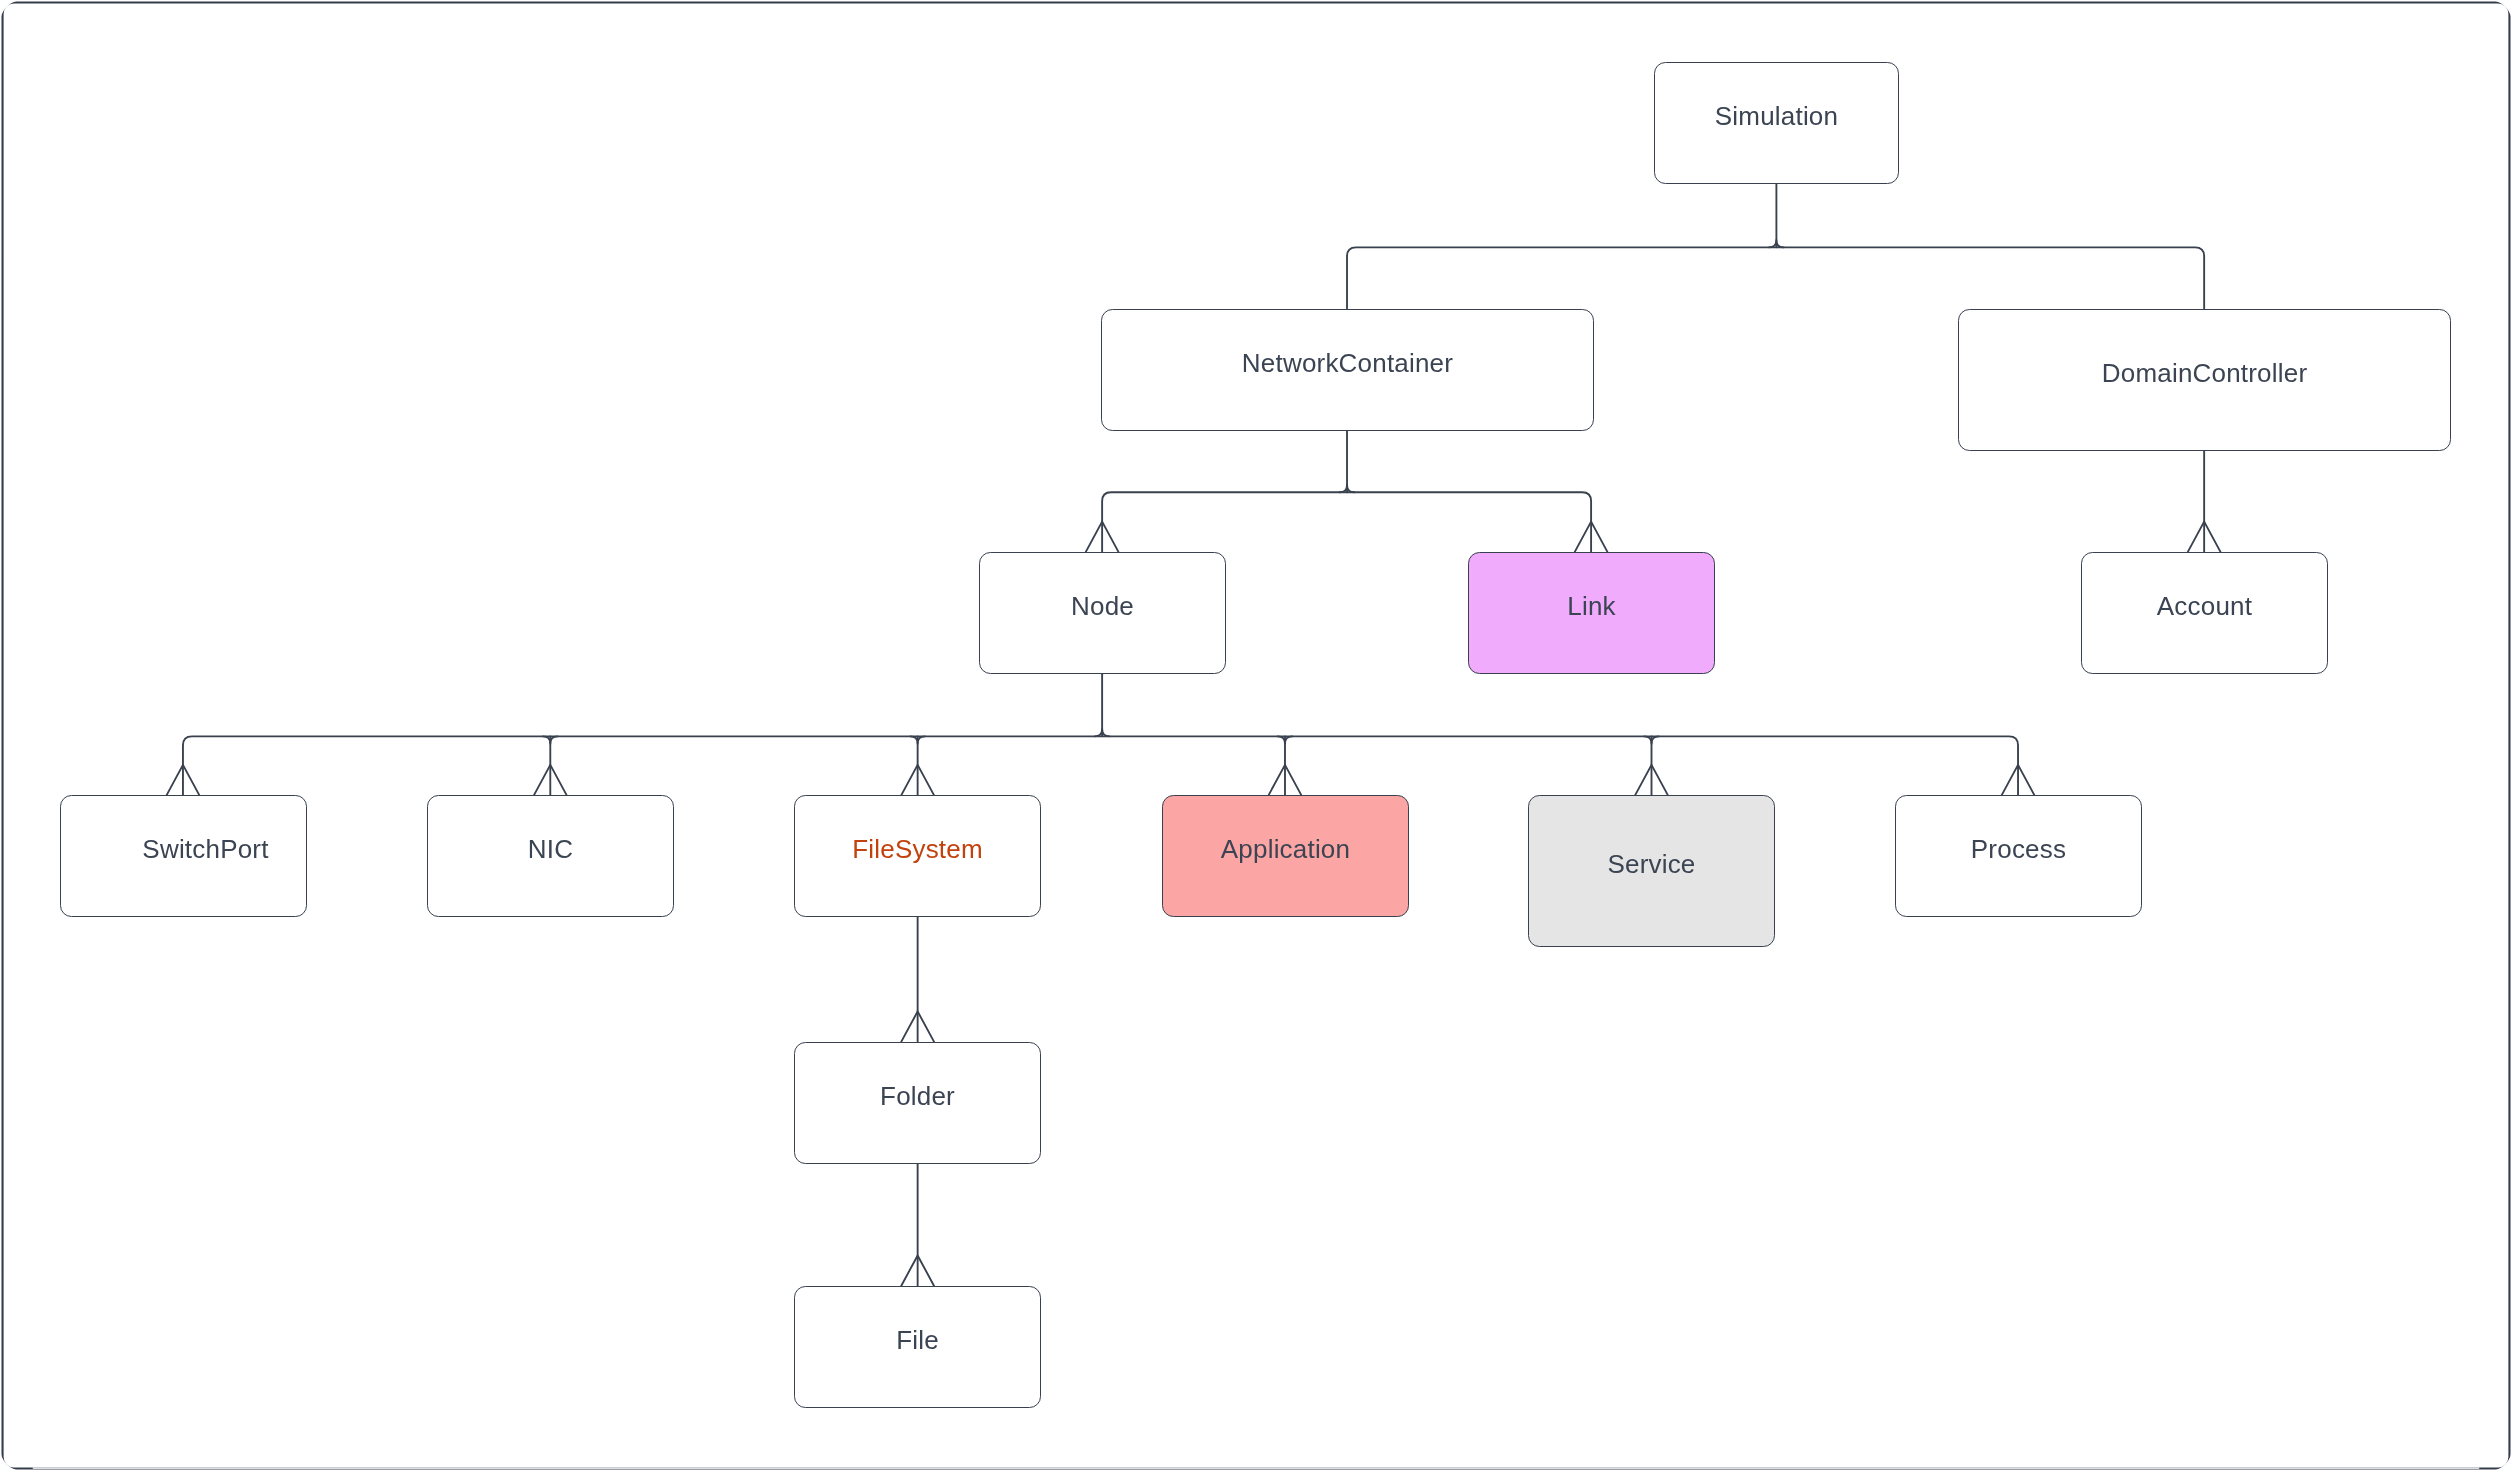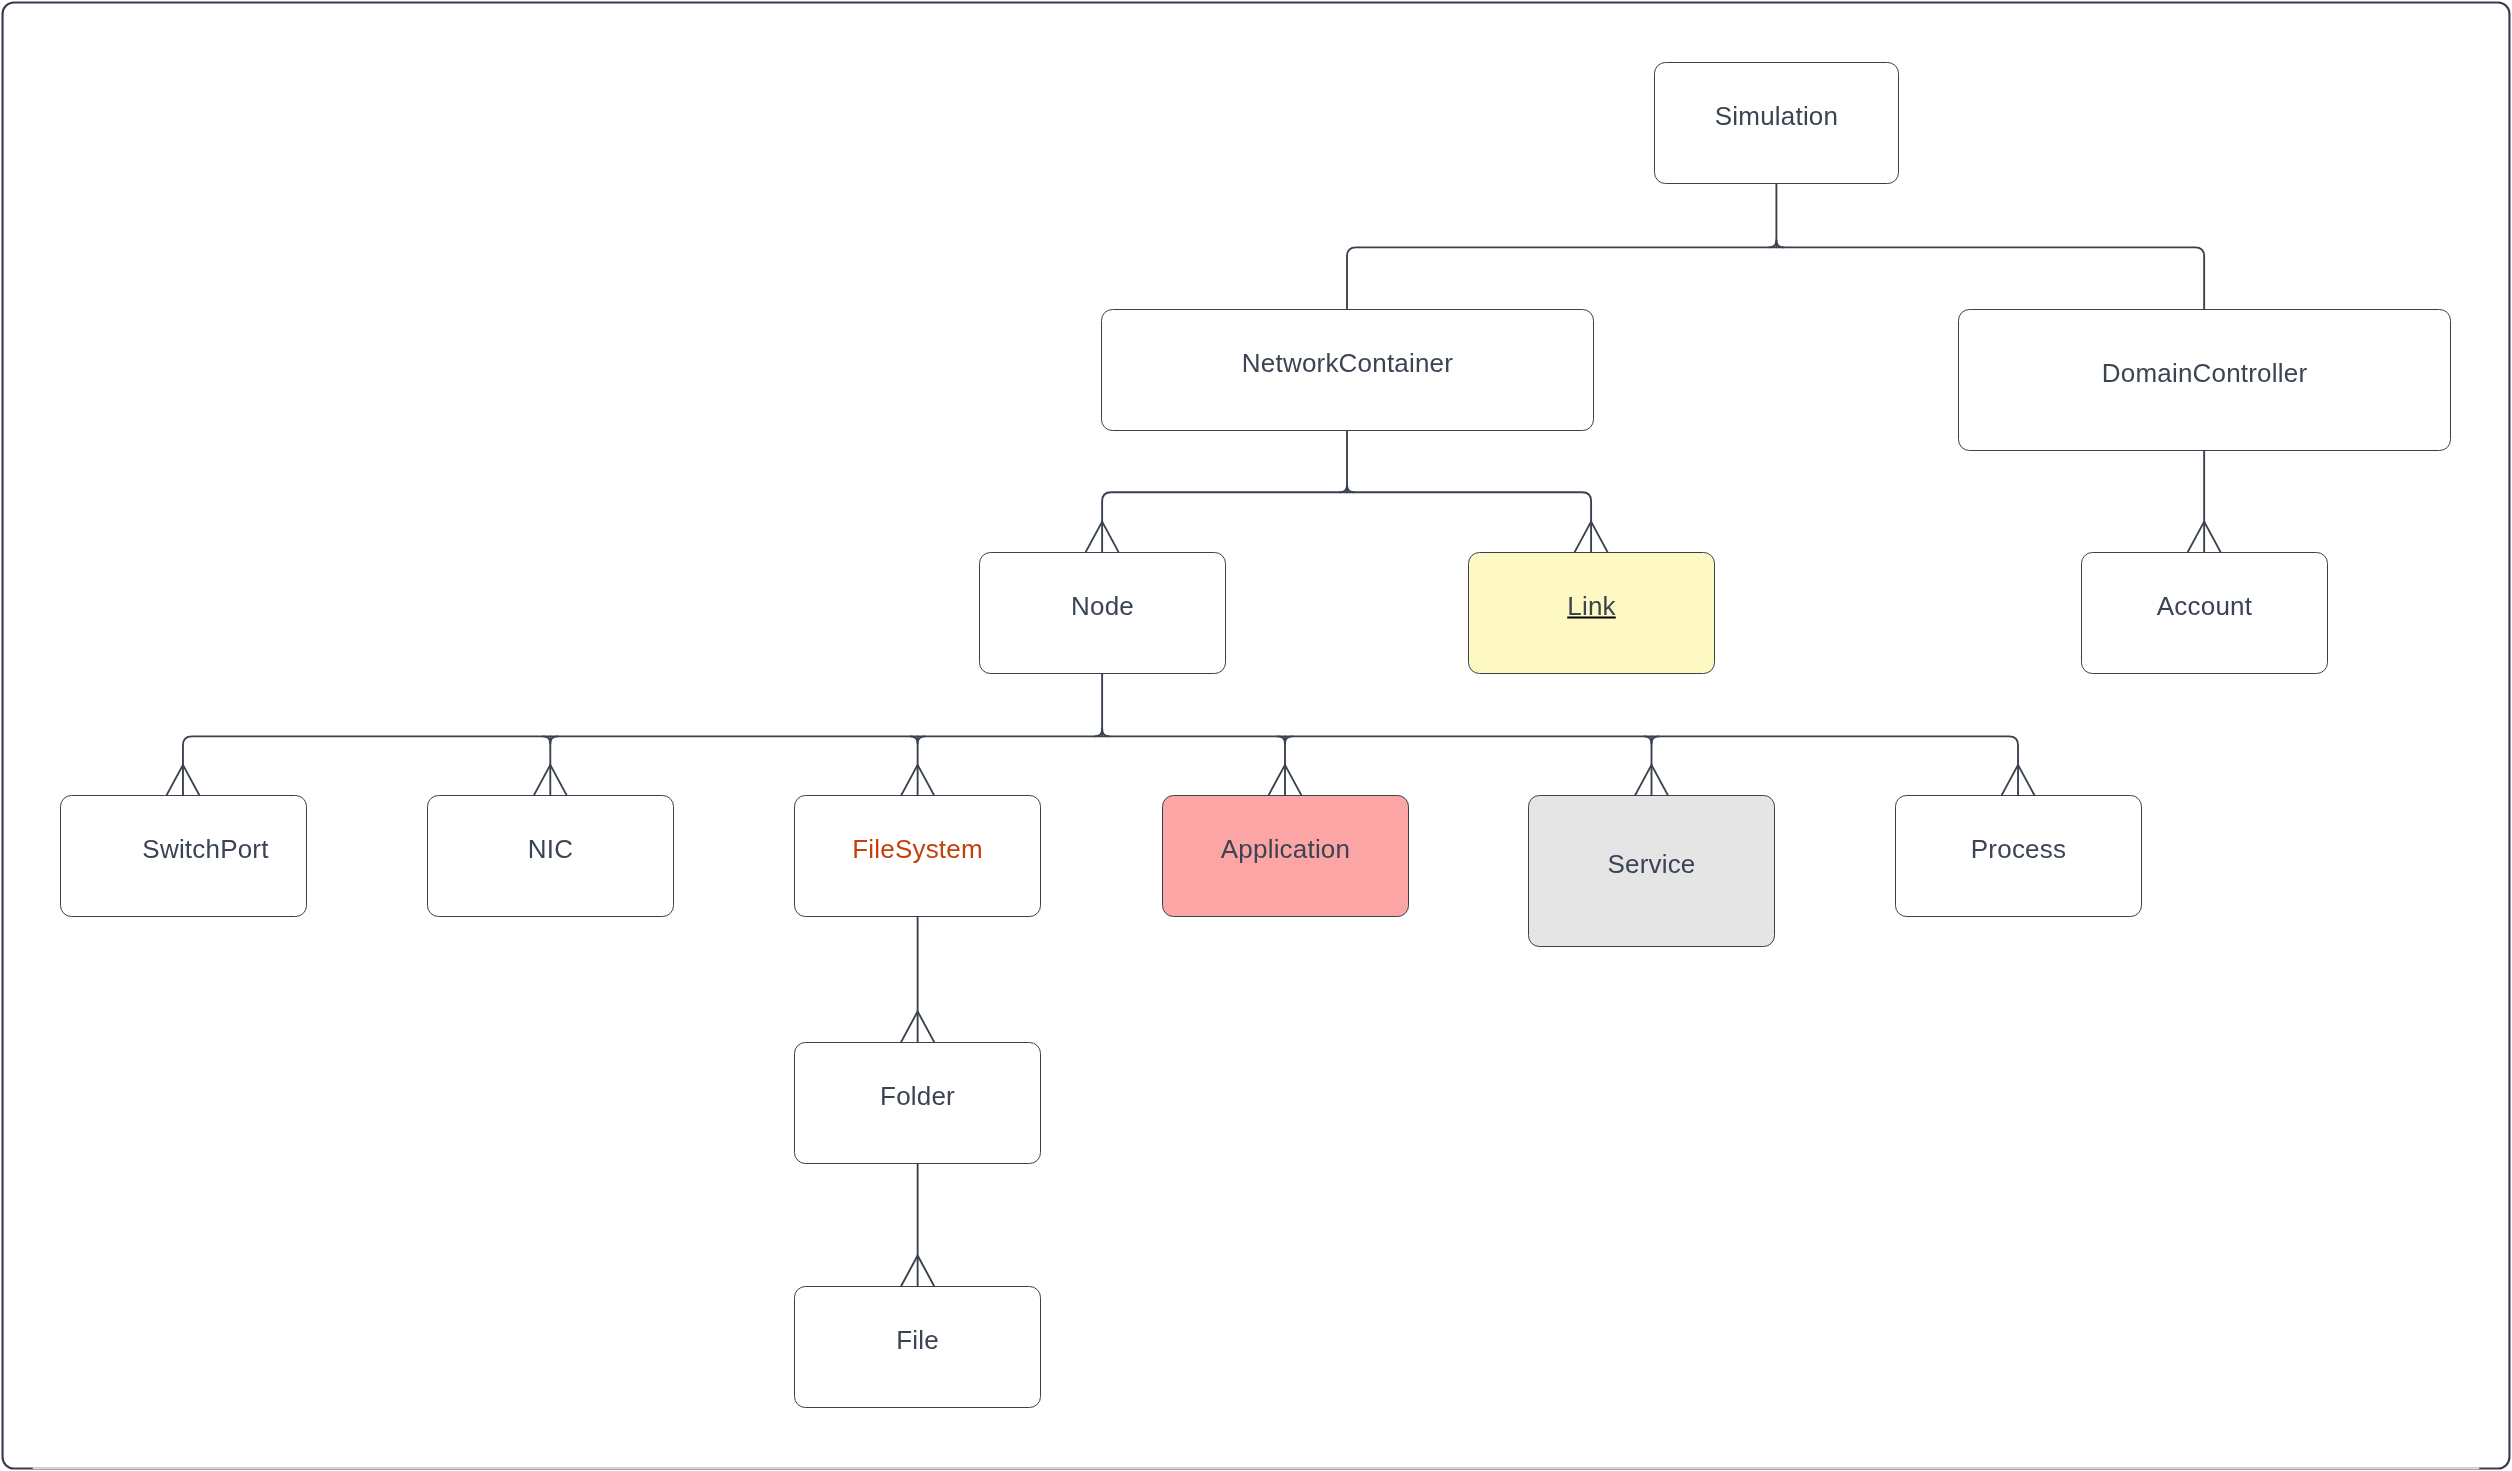--- a/index.html
+++ b/index.html
@@ -5,20 +5,21 @@
   html, body {
     margin: 0;
     padding: 0;
     background: #ffffff;
   }
   #canvas {
     position: relative;
     overflow: hidden;
     background: #ffffff;
     font-family: "Liberation Sans", "DejaVu Sans", sans-serif;
+    border-radius: 23px;
   }
   #frame-svg, #edges-svg {
     position: absolute;
     left: 0;
     top: 0;
     pointer-events: none;
   }
   .node {
     position: absolute;
     box-sizing: border-box;
@@ -86,21 +87,21 @@
       </div>
       <div class="node" style="left: 1101px; top: 309px; width: 493px; height: 122px; border-color: rgb(57, 65, 78); background: rgb(255, 255, 255);">
         <span class="label" style="color: rgb(59, 68, 82);">NetworkContainer</span>
       </div>
       <div class="node" style="left: 1958px; top: 309px; width: 493px; height: 142px; border-color: rgb(57, 65, 78); background: rgb(255, 255, 255);">
         <span class="label" style="color: rgb(59, 68, 82);">DomainController</span>
       </div>
       <div class="node" style="left: 979px; top: 552px; width: 247px; height: 122px; border-color: rgb(57, 65, 78); background: rgb(255, 255, 255);">
         <span class="label" style="color: rgb(59, 68, 82);">Node</span>
       </div>
-      <div class="node" style="left: 1468px; top: 552px; width: 247px; height: 122px; border-color: rgb(57, 65, 78); background: #fef9c3; text-decoration: underline;">
+      <div class="node" style="left: 1468px; top: 552px; width: 247px; height: 122px; border-color: rgb(57, 65, 78); background: #f0abfc;">
         <span class="label" style="color: rgb(59, 68, 82);">Link</span>
       </div>
       <div class="node" style="left: 2081px; top: 552px; width: 247px; height: 122px; border-color: rgb(57, 65, 78); background: rgb(255, 255, 255);">
         <span class="label" style="color: rgb(59, 68, 82);">Account</span>
       </div>
       <div class="node" style="left: 60px; top: 795px; width: 247px; height: 122px; border-color: rgb(57, 65, 78); background: rgb(255, 255, 255); padding-left: 44px;">
         <span class="label" style="color: rgb(59, 68, 82);">SwitchPort</span>
       </div>
       <div class="node" style="left: 427px; top: 795px; width: 247px; height: 122px; border-color: rgb(57, 65, 78); background: rgb(255, 255, 255);">
         <span class="label" style="color: rgb(59, 68, 82);">NIC</span>

